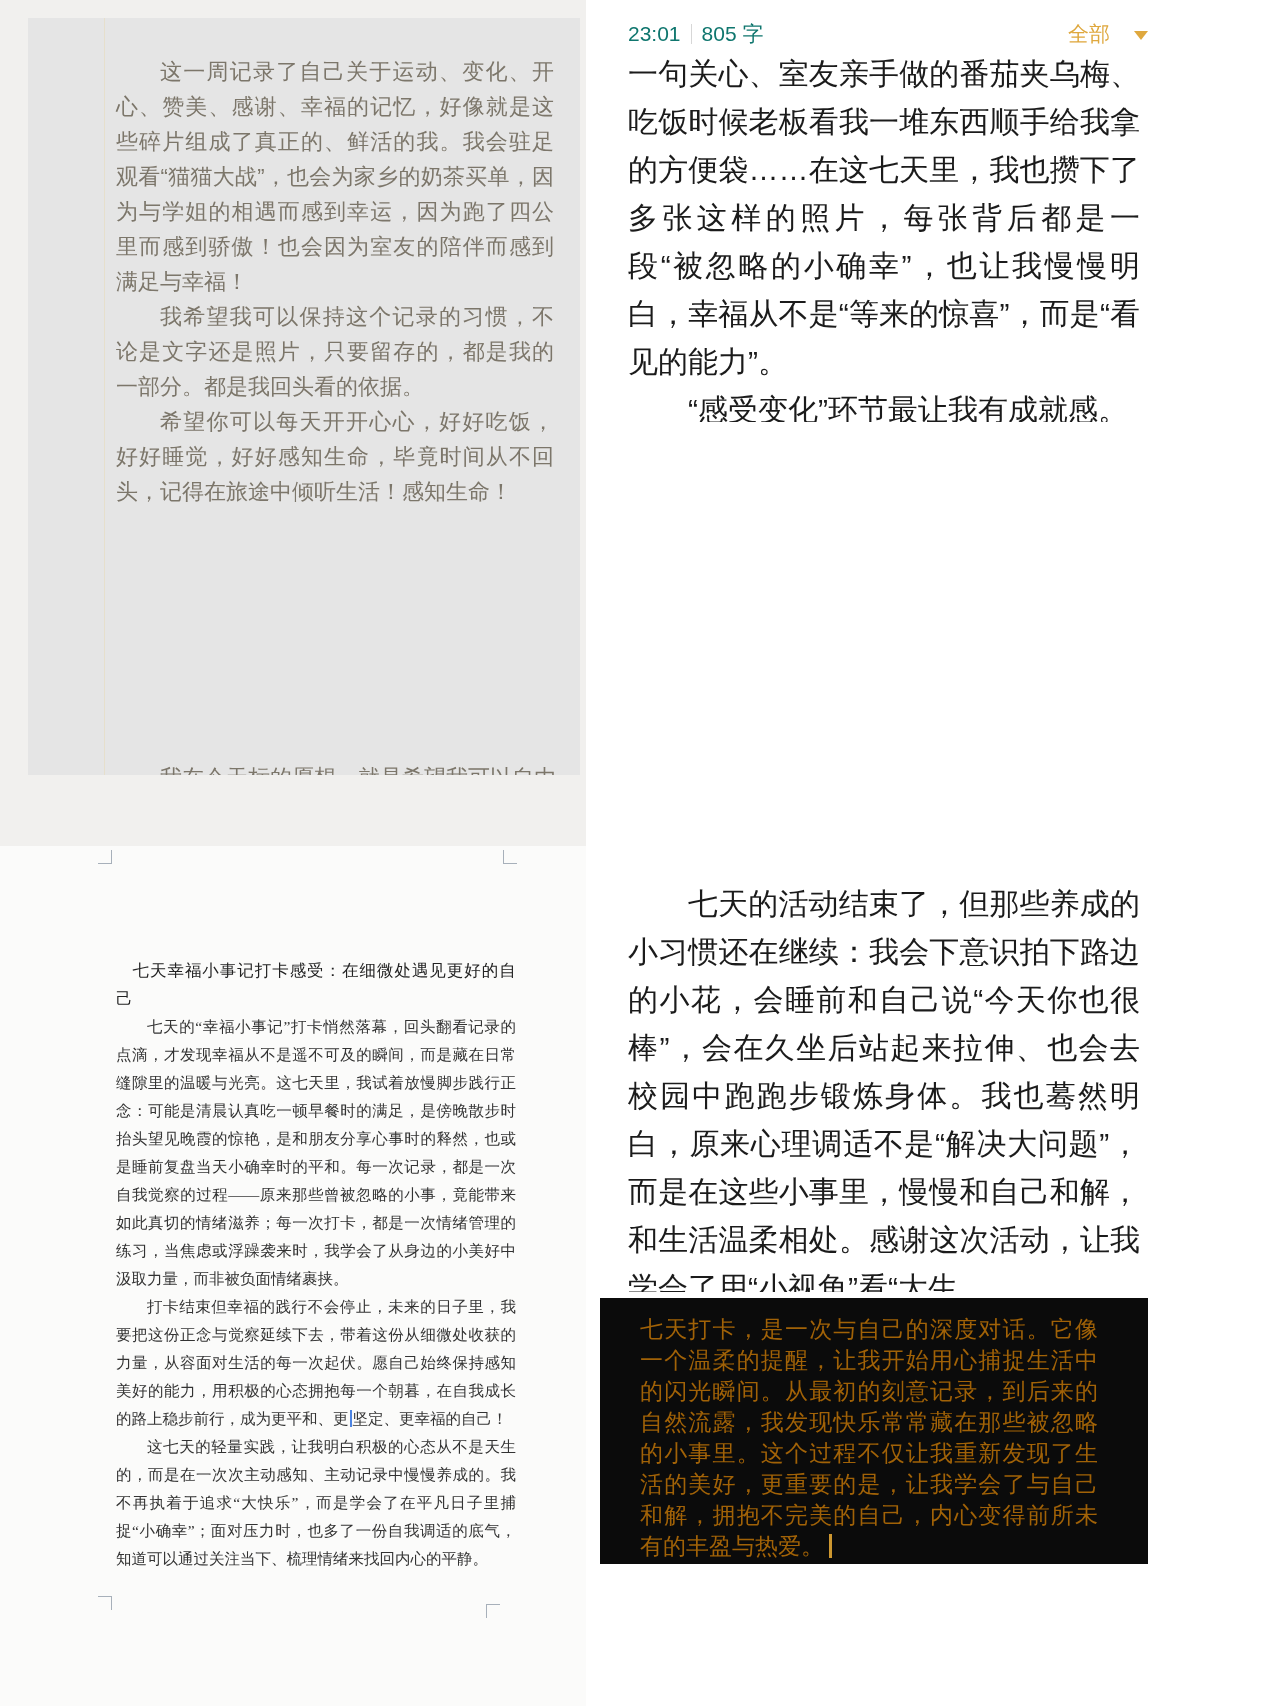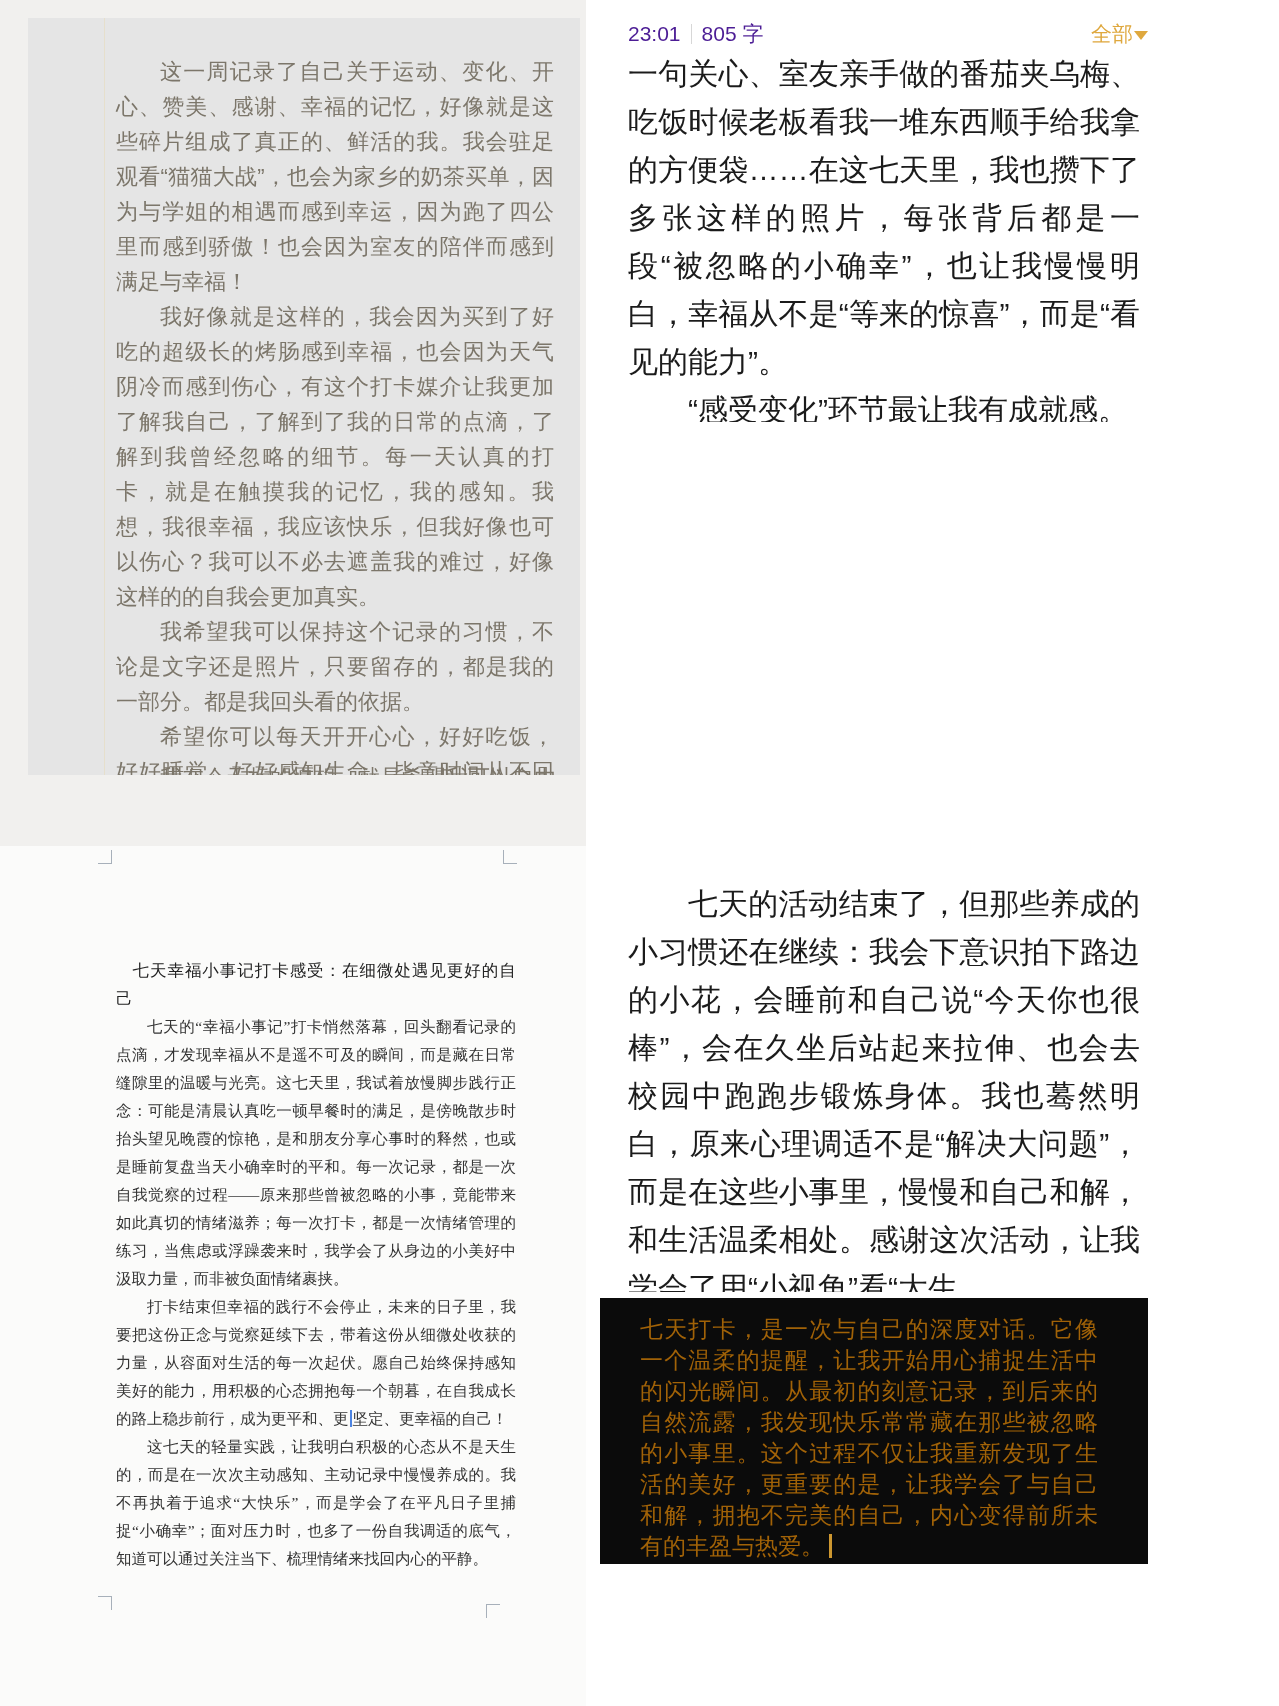--- a/index.html
+++ b/index.html
@@ -18,23 +18,23 @@
   .note-text { position:absolute; left:88px; top:36px; width:438px; font-size:22px; line-height:35px;
                color:#7c766a; text-align:justify; }
   .note-text p { margin:0; text-indent:2em; }
   .note-clip { position:absolute; left:88px; top:742px; width:438px; height:16px; overflow:hidden;
                font-size:22px; line-height:35px; color:#7c766a; }
   .note-clip p { margin:0; text-indent:2em; white-space:nowrap; }
 
   
   .reader-header { position:absolute; left:628px; top:20px; width:520px; display:flex;
                    justify-content:space-between; align-items:center; }
-  .meta { display:flex; align-items:center; gap:10px; color:#4c1d95; font-size:21px; }
+  .meta { display:flex; align-items:center; gap:10px; color:#0f766e; font-size:21px; }
   .meta-sep { width:1px; height:20px; background:#d7d7d7; }
-  .filter { display:flex; align-items:center; gap:1px; color:#dfa83e; font-size:21px; cursor:pointer; }
+  .filter { display:flex; align-items:center; gap:24px; color:#dfa83e; font-size:21px; cursor:pointer; }
   .tri { width:0; height:0; border-left:7px solid transparent; border-right:7px solid transparent;
          border-top:9px solid #dfa83e; margin-top:3px; }
 
   .rblock { position:absolute; left:628px; width:512px; font-size:30px; line-height:48px;
             color:#1b1b1b; text-align:justify; overflow:hidden; }
   .rblock p { margin:0; }
   .rblock p.ind { text-indent:2em; }
   #blockA { top:50px;  height:372px; }
   #blockB { top:452px; height:414px; }
   #blockC { top:880px; height:412px; }
@@ -65,21 +65,20 @@
 
 <div class="canvas">
 
   <div class="bg-gray-topleft"></div>
   <div class="reader-bg"></div>
 
   <div class="note">
     <div class="note-rule"></div>
     <div class="note-text">
       <p>这一周记录了自己关于运动、变化、开心、赞美、感谢、幸福的记忆，好像就是这些碎片组成了真正的、鲜活的我。我会驻足观看“猫猫大战”，也会为家乡的奶茶买单，因为与学姐的相遇而感到幸运，因为跑了四公里而感到骄傲！也会因为室友的陪伴而感到满足与幸福！</p>
-      <p>我好像就是这样的，我会因为买到了好吃的超级长的烤肠感到幸福，也会因为天气阴冷而感到伤心，有这个打卡媒介让我更加了解我自己，了解到了我的日常的点滴，了解到我曾经忽略的细节。每一天认真的打卡，就是在触摸我的记忆，我的感知。我想，我很幸福，我应该快乐，但我好像也可以伤心？我可以不必去遮盖我的难过，好像这样的的自我会更加真实。</p>
       <p>我希望我可以保持这个记录的习惯，不论是文字还是照片，只要留存的，都是我的一部分。都是我回头看的依据。</p>
       <p>希望你可以每天开开心心，好好吃饭，好好睡觉，好好感知生命，毕竟时间从不回头，记得在旅途中倾听生活！感知生命！</p>
     </div>
     <div class="note-clip">
       <p>我在今天标的愿想，就是希望我可以自由</p>
     </div>
   </div>
 
   <div class="reader-header">
     <div class="meta">

